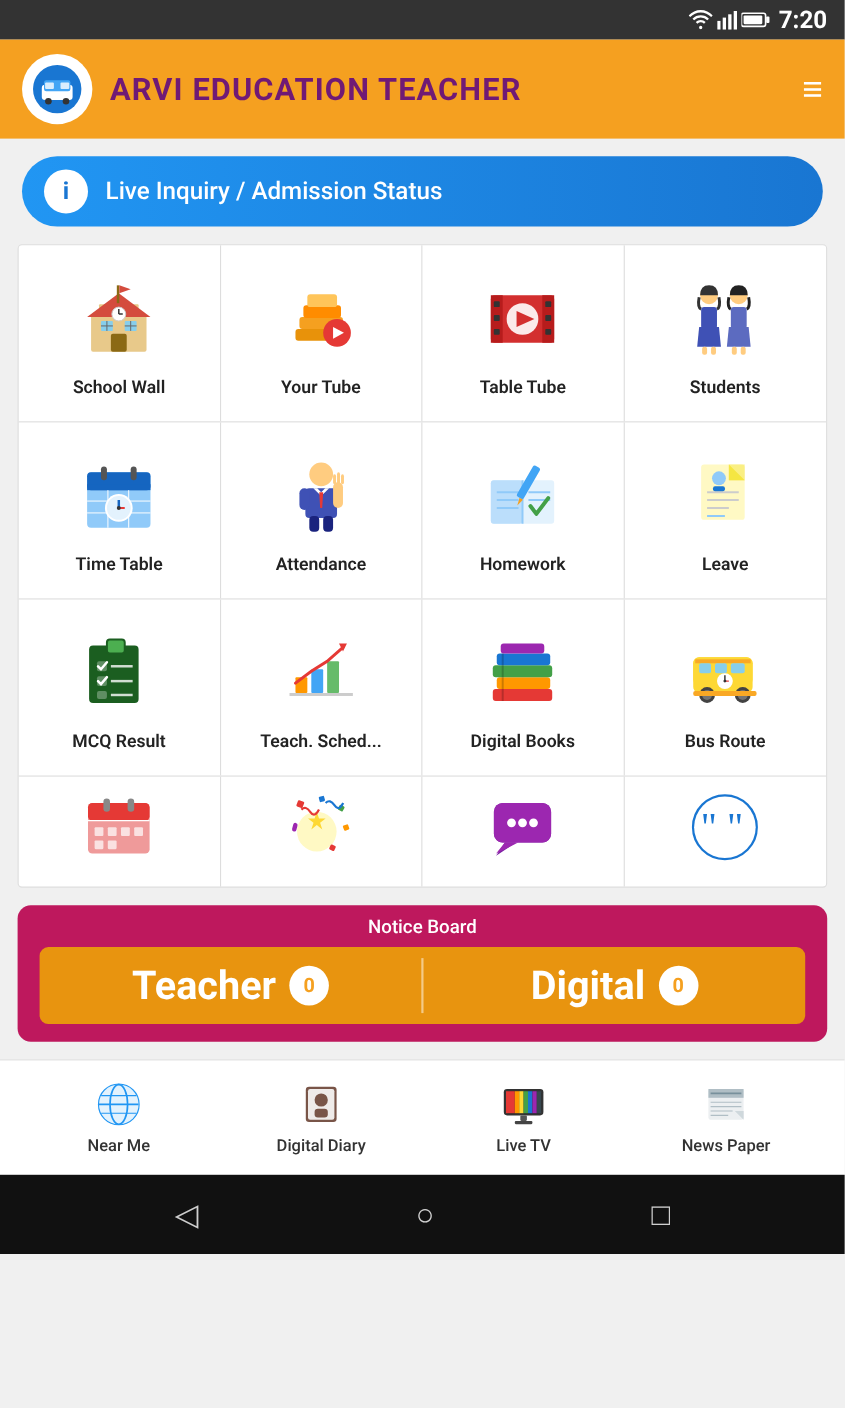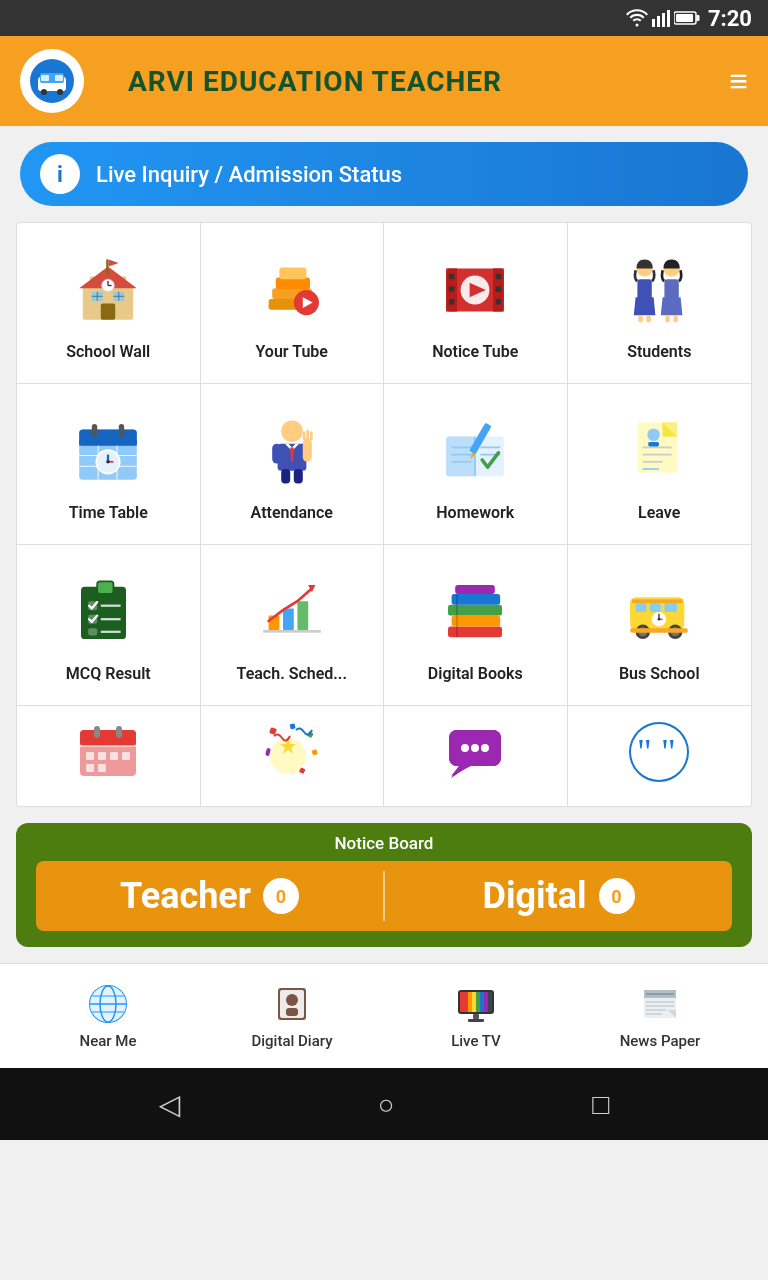--- a/index.html
+++ b/index.html
@@ -39,25 +39,24 @@
     .header-left { display: flex; align-items: center; gap: 16px; }
     .header-logo {
       width: 64px; height: 64px;
       background: white;
       border-radius: 50%;
       display: flex; align-items: center; justify-content: center;
       overflow: hidden;
     }
     .header-logo svg { width: 48px; height: 48px; }
     .header-title {
-      color: #14532d;
+      color: #701a75;
       font-size: 28px;
       font-weight: bold;
       letter-spacing: 1px;
-      margin-left: 28px;
     }
     .hamburger { color: white; font-size: 32px; cursor: pointer; }
 
     
     .inquiry-banner {
       background: linear-gradient(90deg, #2196F3 0%, #1976D2 100%);
       margin: 16px 20px;
       border-radius: 40px;
       height: 64px;
       display: flex;
@@ -106,21 +105,21 @@
     .icon-container svg, .icon-container img { width: 72px; height: 72px; }
     .item-label {
       font-size: 16px;
       font-weight: 600;
       color: #222;
       text-align: center;
     }
 
     
     .notice-board {
-      background: #4d7c0f;
+      background: #be185d;
       margin: 16px 16px 0;
       border-radius: 12px;
       padding: 10px 20px 16px;
     }
     .notice-title {
       text-align: center;
       color: white;
       font-size: 17px;
       font-weight: 500;
       margin-bottom: 8px;
@@ -302,21 +301,21 @@
           <rect x="11" y="36" width="6" height="6" rx="1" fill="#333"></rect>
           <rect x="11" y="50" width="6" height="6" rx="1" fill="#333"></rect>
           <rect x="63" y="22" width="6" height="6" rx="1" fill="#333"></rect>
           <rect x="63" y="36" width="6" height="6" rx="1" fill="#333"></rect>
           <rect x="63" y="50" width="6" height="6" rx="1" fill="#333"></rect>
 
           <circle cx="40" cy="40" r="16" fill="rgba(255,255,255,0.9)"></circle>
           <polygon points="34,32 34,48 52,40" fill="#D32F2F"></polygon>
         </svg>
       </div>
-      <span class="item-label">Notice Tube</span>
+      <span class="item-label">Table Tube</span>
     </div>
     <div class="grid-item">
       <div class="icon-container">
         <svg viewBox="0 0 80 80" xmlns="http://www.w3.org/2000/svg">
 
           <circle cx="24" cy="16" r="9" fill="#FFCC80"></circle>
 
           <path d="M15,16 Q15,6 24,6 Q33,6 33,16" fill="#333"></path>
           <path d="M14,18 Q12,28 16,30" stroke="#333" stroke-width="3" fill="none"></path>
           <path d="M34,18 Q36,28 32,30" stroke="#333" stroke-width="3" fill="none"></path>
@@ -515,21 +514,21 @@
           <rect x="16" y="56" width="8" height="5" rx="1" fill="#F9A825"></rect>
 
           <circle cx="22" cy="62" r="8" fill="#424242"></circle>
           <circle cx="22" cy="62" r="5" fill="#757575"></circle>
           <circle cx="58" cy="62" r="8" fill="#424242"></circle>
           <circle cx="58" cy="62" r="5" fill="#757575"></circle>
 
           <rect x="8" y="58" width="64" height="5" rx="2" fill="#F9A825"></rect>
         </svg>
       </div>
-      <span class="item-label">Bus School</span>
+      <span class="item-label">Bus Route</span>
     </div>
   </div>
 
   <div class="grid-row" style="border-bottom:none;">
     <div class="grid-item" style="min-height:100px; justify-content:flex-start; padding-top:14px;">
       <div class="icon-container" style="width:64px;height:64px;">
         <svg viewBox="0 0 64 64" xmlns="http://www.w3.org/2000/svg">
           <rect x="4" y="10" width="56" height="46" rx="4" fill="#EF9A9A"></rect>
           <rect x="4" y="10" width="56" height="16" rx="4" fill="#E53935"></rect>
           <rect x="18" y="6" width="6" height="12" rx="3" fill="#888"></rect>

